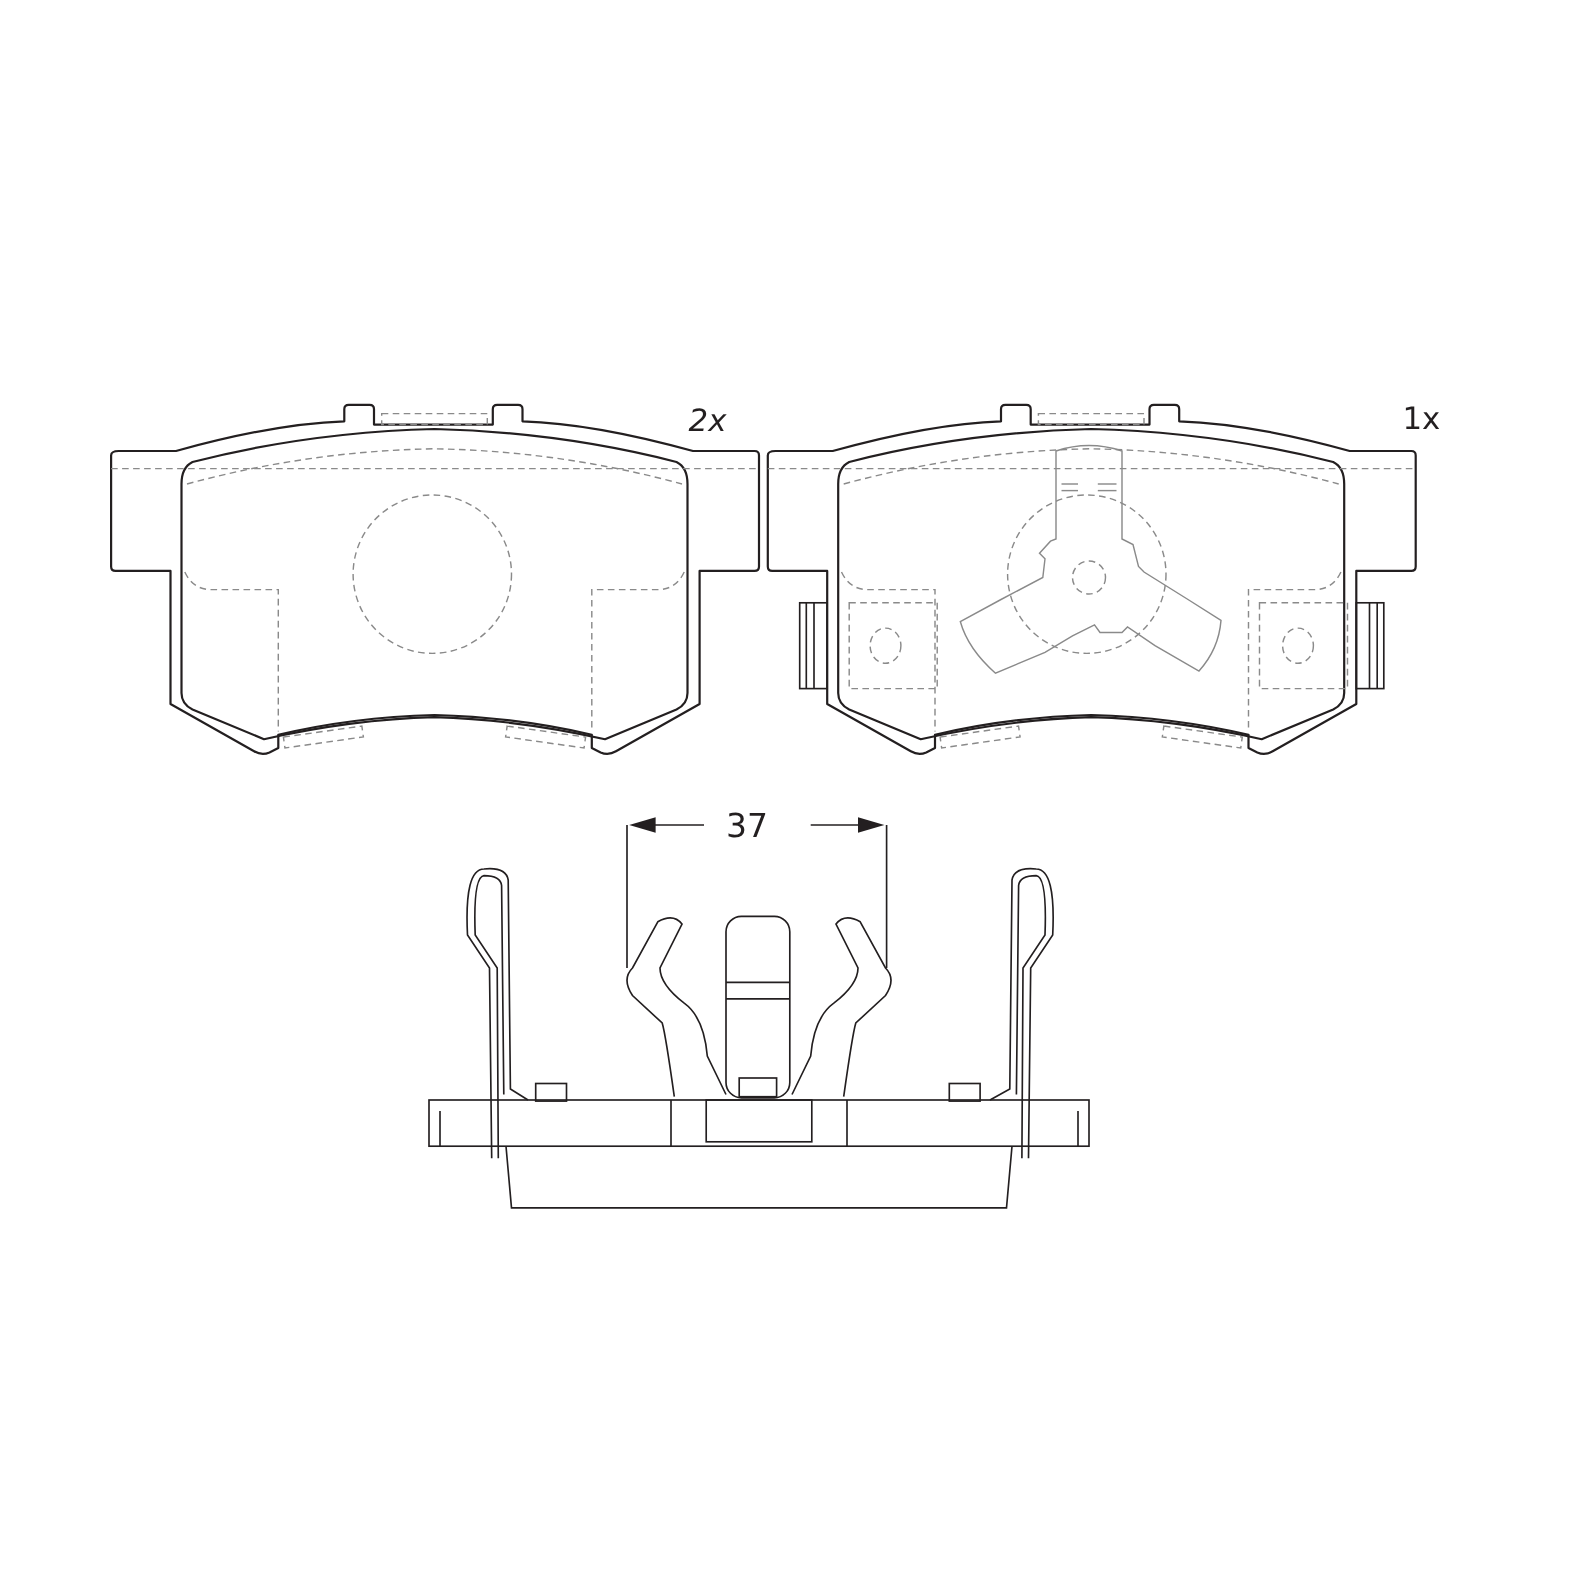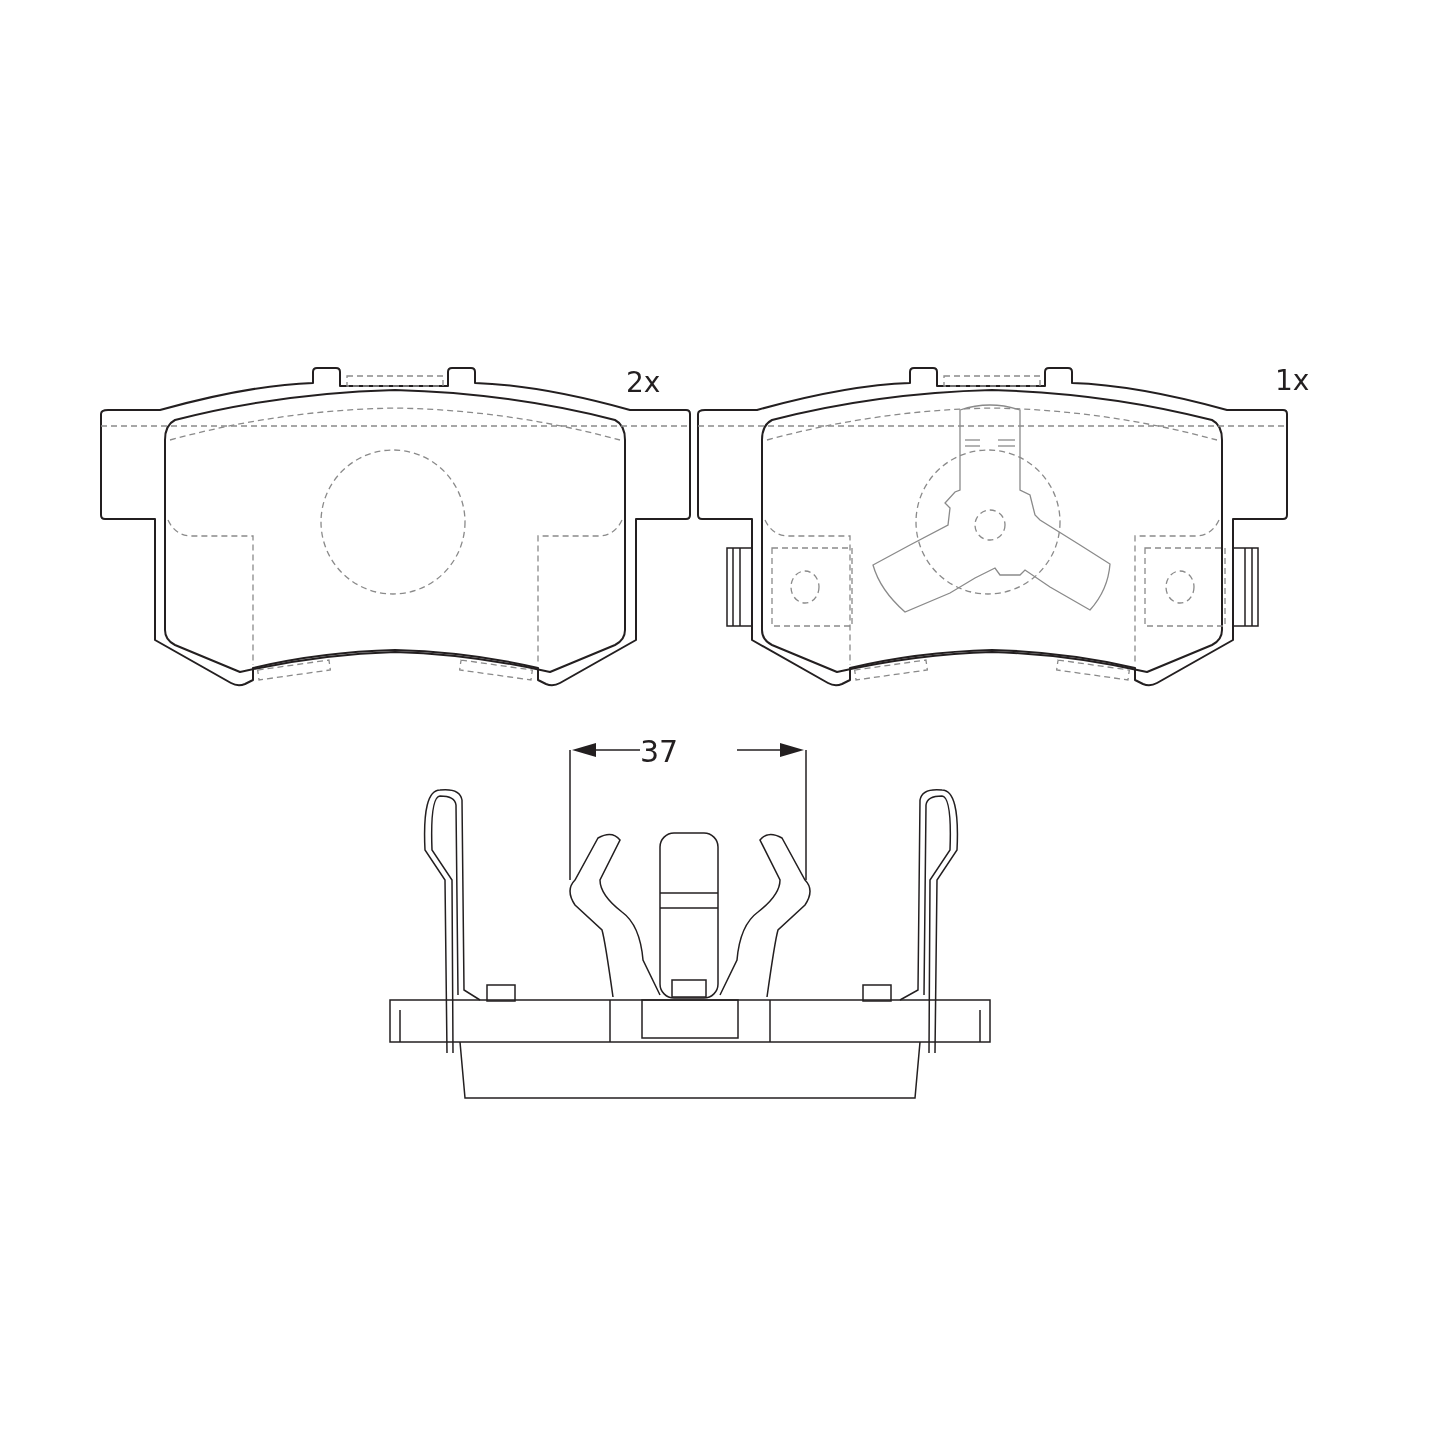--- a/index.html
+++ b/index.html
@@ -90,15 +90,15 @@
 
     <path class="thin" d="M613 997 Q605 940 602 930 L575 905 Q565 890 575 880 L598 838 Q612 830 620 840 L600 880 Q600 895 622 912 Q640 925 643 960 L660 995"></path>
     <path class="thin" d="M767 997 Q775 940 778 930 L805 905 Q815 890 805 880 L782 838 Q768 830 760 840 L780 880 Q780 895 758 912 Q740 925 737 960 L720 995"></path>
     <rect class="thin" x="660" y="833" width="58" height="165" rx="14"></rect>
     <line class="thin" x1="660" y1="893" x2="718" y2="893"></line>
     <line class="thin" x1="660" y1="908" x2="718" y2="908"></line>
     <rect class="thin" x="672" y="980" width="34" height="17"></rect>
   </g>
 </svg>
 
-<div class="label" style="left:626px;top:366px;">2x</div>
+<div class="label" style="left:626px;top:366px;font-style:italic;">2x</div>
 <div class="label" style="left:1275px;top:364px;">1x</div>
-<div class="label" style="left:640px;top:734px;font-size:30px;">37</div>
+<div class="label" style="left:660px;top:734px;font-size:30px;">37</div>
 
 </body></html>

